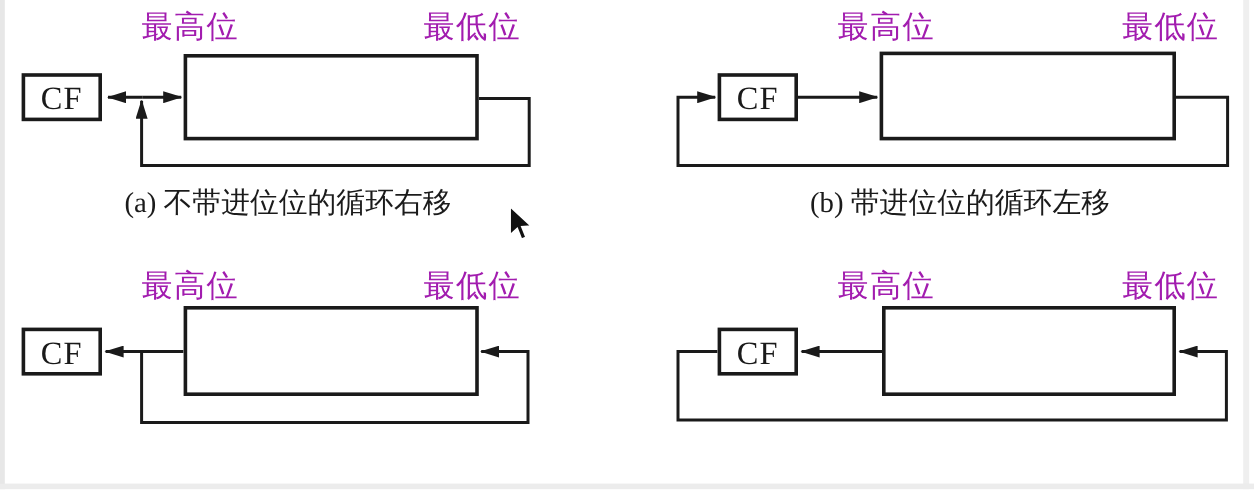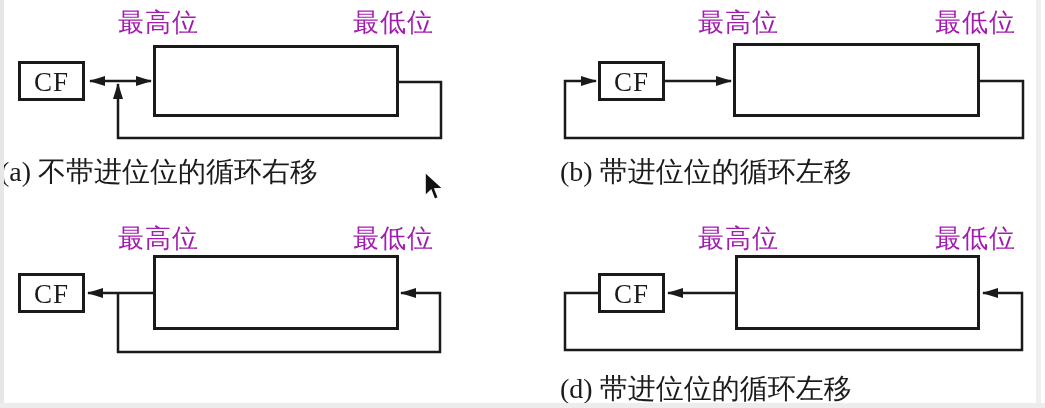--- a/index.html
+++ b/index.html
@@ -1,20 +1,20 @@
 <!DOCTYPE html>
 <html><head>
 <meta charset="utf-8">
 <style>
   html,body{margin:0;padding:0;background:#ffffff;}
   #stage{position:relative;width:1045px;height:408px;background:#ffffff;overflow:hidden;
          font-family:"Liberation Serif","DejaVu Serif",serif;color:#1a1a1a;}
   .diagram{position:absolute;}
   .lbl{position:absolute;font-size:26px;letter-spacing:1px;white-space:nowrap;color:#a21caf;}
-  .caption{position:absolute;font-size:28px;text-align:left;white-space:nowrap;color:#1b1b1b;}
+  .caption{position:absolute;font-size:24px;text-align:center;white-space:nowrap;color:#1b1b1b;}
   .box{position:absolute;box-sizing:border-box;border:3px solid #1a1a1a;background:#ffffff;
        display:flex;align-items:flex-end;justify-content:center;}
   .cfbox{font-size:27px;letter-spacing:1px;}
   .wires{position:absolute;left:0;top:0;}
   .wires line,.wires polyline{stroke:#1a1a1a;stroke-width:2.5;fill:none;}
   .edge{position:absolute;background:#e7e7e7;}
   #cursor{position:absolute;left:423px;top:171px;width:24px;height:32px;}
 </style>
 </head>
 <body>
@@ -91,21 +91,20 @@
       <line x1="213" y1="89" x2="146" y2="89" marker-end="url(#ar-d)"></line>
       <polyline points="76,89 43,89 43,146 500,146 500,89 461,89" marker-end="url(#ar-d)"></polyline>
       <line x1="405" y1="89" x2="233" y2="89" marker-end="url(#ar-d)"></line>
     </svg>
     <div class="box" style="left:76px;top:69px;width:67px;height:40px;">
       <span class="cfbox">CF</span>
     </div>
     <div class="box" style="left:213px;top:51px;width:245px;height:75px;"></div>
     <span class="lbl" style="left:176px;top:17px;">最高位</span>
     <span class="lbl" style="left:413px;top:17px;">最低位</span>
-    <div class="caption" style="left:38px;top:166px;width:480px;">(d) 带进位位的循环左移</div>
   </div>
 
   <svg id="cursor" viewBox="0 0 24 32">
     <path d="M2,1 L2,25 L8,19.5 L11.5,28.5 L15.5,26.8 L12,18 L20,17.5 Z" fill="#111111" stroke="#ffffff" stroke-width="1.6"></path>
   </svg>
 
   <div class="edge" style="left:0;top:0;width:4px;height:408px;"></div>
   <div class="edge" style="left:1036px;top:0;width:5px;height:408px;background:#efefef;"></div>
   <div class="edge" style="left:0;top:403px;width:1045px;height:5px;background:#ececec;"></div>
 </div>

